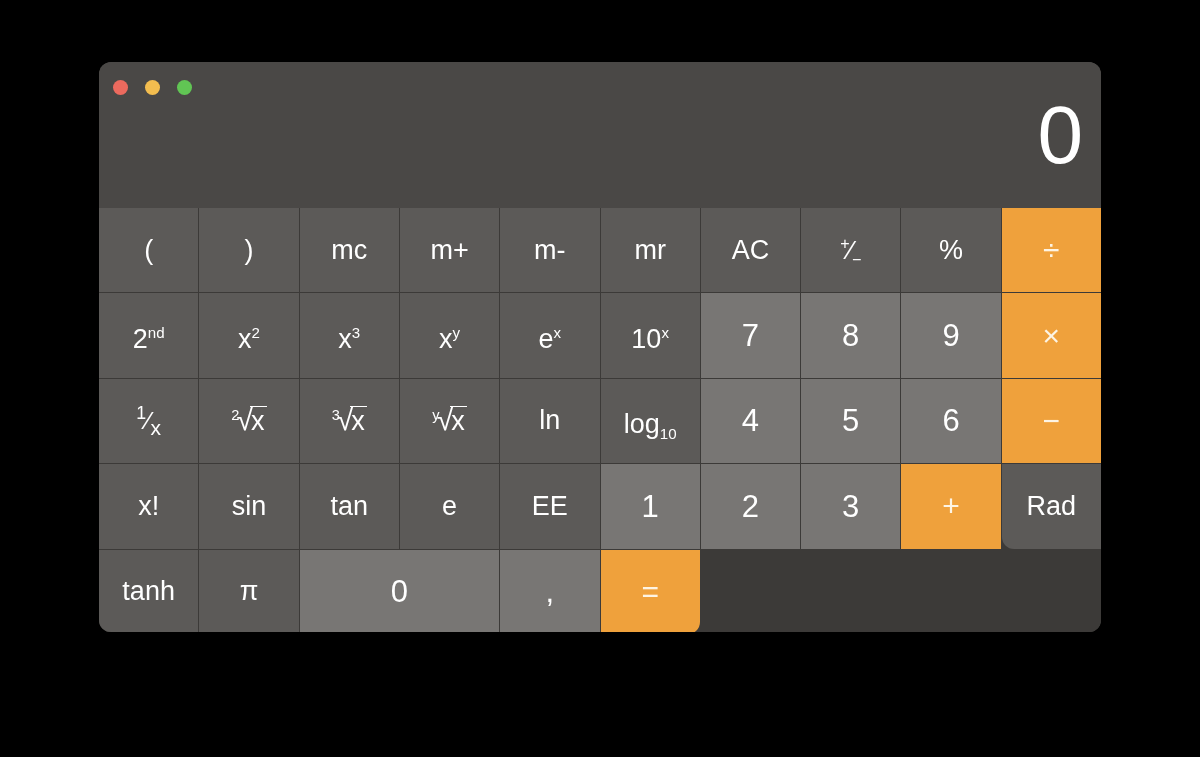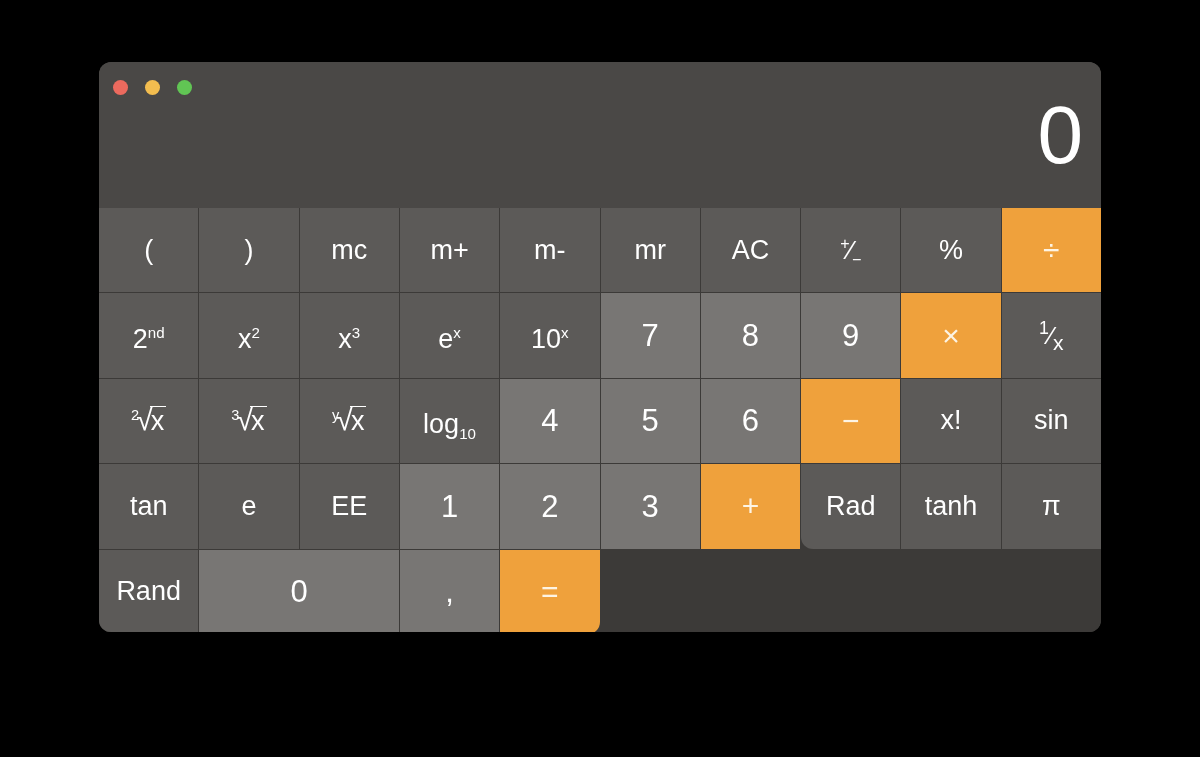--- a/index.html
+++ b/index.html
@@ -211,20 +211,23 @@
         <div class="key fn">
           <span class="gl">2<span class="sup">nd</span></span>
         </div>
         <div class="key fn">
           <span class="gl">x<span class="sup">2</span></span>
         </div>
         <div class="key fn">
           <span class="gl">x<span class="sup">3</span></span>
         </div>
         <div class="key fn">
+          <span class="gl">x<span class="sup">y</span></span>
+        </div>
+        <div class="key fn">
           <span class="gl">e<span class="sup">x</span></span>
         </div>
         <div class="key fn">
           <span class="gl">10<span class="sup">x</span></span>
         </div>
         <div class="key num">
           <span>7</span>
         </div>
         <div class="key num">
           <span>8</span>
@@ -253,20 +256,23 @@
           </span>
         </div>
         <div class="key fn">
           <span class="rad">
             <span class="idx">y</span>
             <span class="sqrt">√</span>
             <span class="arg">x</span>
           </span>
         </div>
         <div class="key fn">
+          <span>ln</span>
+        </div>
+        <div class="key fn">
           <span class="gl">log<span class="sub">10</span></span>
         </div>
         <div class="key num">
           <span>4</span>
         </div>
         <div class="key num">
           <span>5</span>
         </div>
         <div class="key num">
           <span>6</span>
@@ -303,23 +309,20 @@
         </div>
         <div class="key fn bl">
           <span>Rad</span>
         </div>
         <div class="key fn">
           <span>tanh</span>
         </div>
         <div class="key fn">
           <span>π</span>
         </div>
-        <div class="key fn">
-          <span>Rand</span>
-        </div>
         <div class="key num span2 zero">
           <span>0</span>
         </div>
         <div class="key num">
           <span>,</span>
         </div>
         <div class="key op br">
           <span class="opglyph">=</span>
         </div>
       </div>

